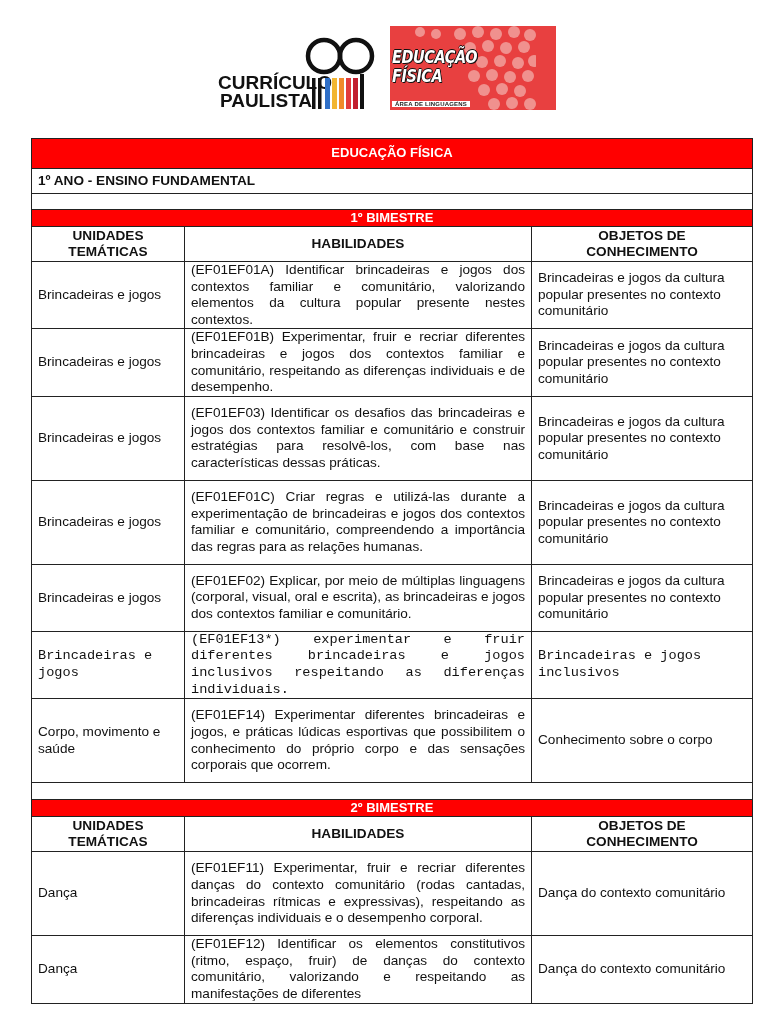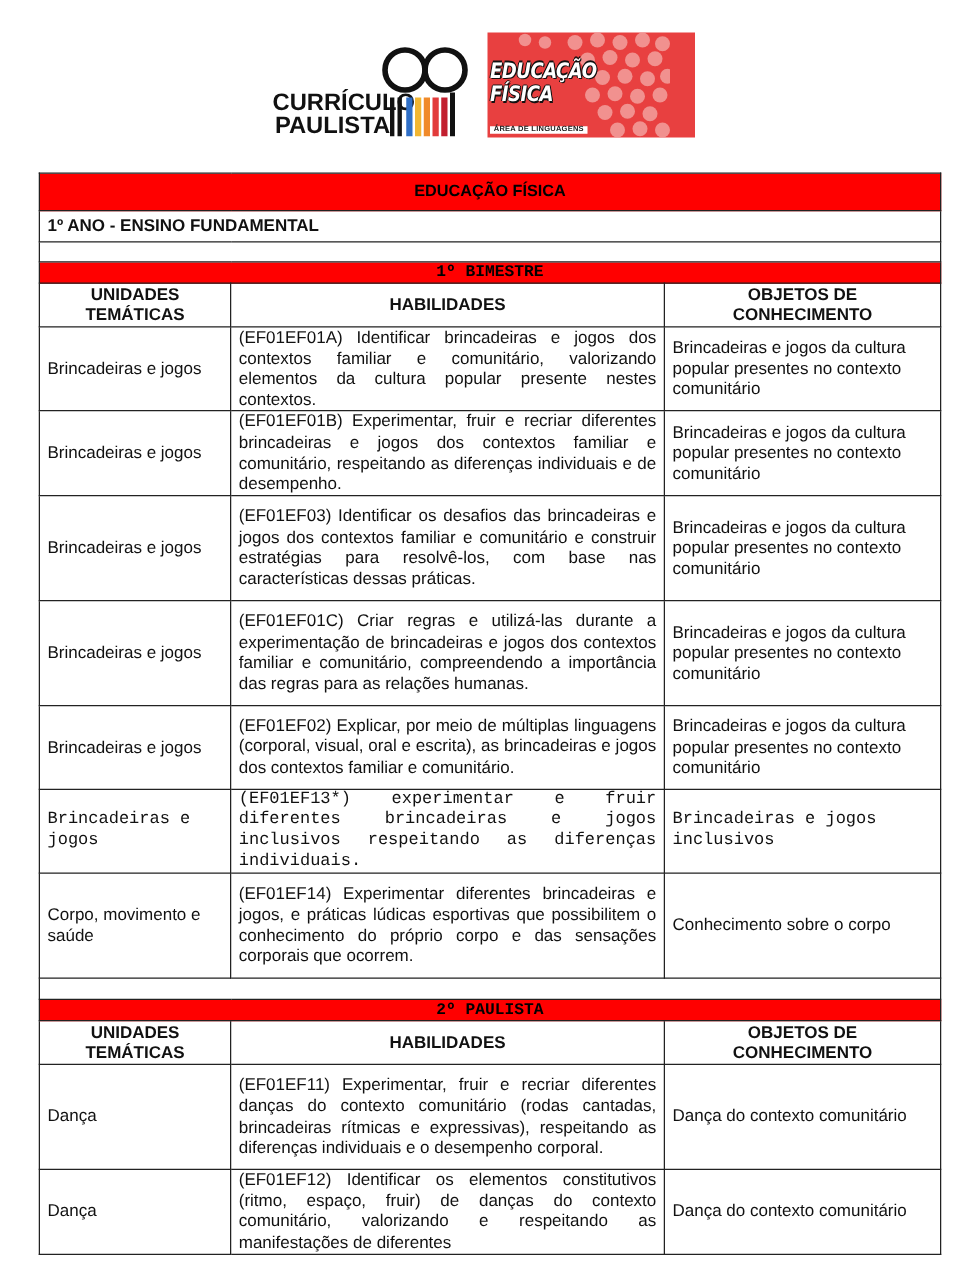--- a/index.html
+++ b/index.html
@@ -17,23 +17,23 @@
     .ef-title { position: absolute; left: 2px; top: 22px; font-family: "DejaVu Sans", sans-serif; font-weight: bold; font-style: italic; font-size: 17px; line-height: 19px; color: #fff; text-shadow: 1px 1px 0 #111, -1px 0 0 #111, 0 -1px 0 #111, 1px 0 0 #111; letter-spacing: -0.5px; transform: scaleX(0.85); transform-origin: left; }
     .ef-title span { display: block; }
     .ef-sub { position: absolute; left: 2px; bottom: 3px; background: #fff; color: #222; font-size: 6px; padding: 0 3px; font-weight: bold; letter-spacing: 0.2px; }
 
     table.curr {
       position: absolute; left: 31px; top: 138px; width: 721px;
       border-collapse: collapse; table-layout: fixed; font-size: 13.6px; line-height: 16.5px;
     }
     table.curr td { border: 1.3px solid #222; padding: 0 6px; vertical-align: middle; }
     col.c1 { width: 153px; } col.c2 { width: 347px; } col.c3 { width: 221px; }
-    .bar td { background: #ff0000; text-align: center; font-weight: bold; color: #000000; font-size: 13px; padding: 0; }
+    .bar td { background: #ff0000; text-align: center; font-weight: bold; color: #ffffff; font-size: 13px; padding: 0; }
     .title-bar td { height: 29px; }
-    .sec-bar td { height: 16px; line-height: 16px; font-family: Liberation Mono, monospace; }
+    .sec-bar td { height: 16px; line-height: 16px; }
     .subtitle td { font-weight: bold; height: 24px; font-size: 13.6px; }
     .blank td { height: 15px; }
     .blank2 td { height: 16px; }
     .hdr td { text-align: center; font-weight: bold; height: 34px; line-height: 16px; }
     .hab { text-align: justify; text-align-last: left; line-height: 16.6px; }
     .r68 td { height: 66px; } .r85 td { height: 83px; } .r68b td { height: 66px; }
     .r50 td { height: 48px; font-family: Liberation Mono, monospace; } .r85c td { height: 83px; }
   </style>
 </head>
 <body>
@@ -154,21 +154,21 @@
     <tr class="r85c">
       <td>Corpo, movimento e saúde</td>
       <td class="hab">(EF01EF14) Experimentar diferentes brincadeiras e jogos, e práticas lúdicas esportivas que possibilitem o conhecimento do próprio corpo e das sensações corporais que ocorrem.</td>
       <td>Conhecimento sobre o corpo</td>
     </tr>
     <tr class="blank2">
         <td colspan="3"></td>
       </tr>
 
     <tr class="bar sec-bar">
-      <td colspan="3">2º PAULISTA</td>
+      <td colspan="3">2º BIMESTRE</td>
     </tr>
     <tr class="hdr">
       <td><span>UNIDADES</span><br><span>TEMÁTICAS</span></td>
       <td>HABILIDADES</td>
       <td><span>OBJETOS DE</span><br><span>CONHECIMENTO</span></td>
     </tr>
     <tr class="r85">
       <td>Dança</td>
       <td class="hab">(EF01EF11) Experimentar, fruir e recriar diferentes danças do contexto comunitário (rodas cantadas, brincadeiras rítmicas e expressivas), respeitando as diferenças individuais e o desempenho corporal.</td>
       <td>Dança do contexto comunitário</td>

